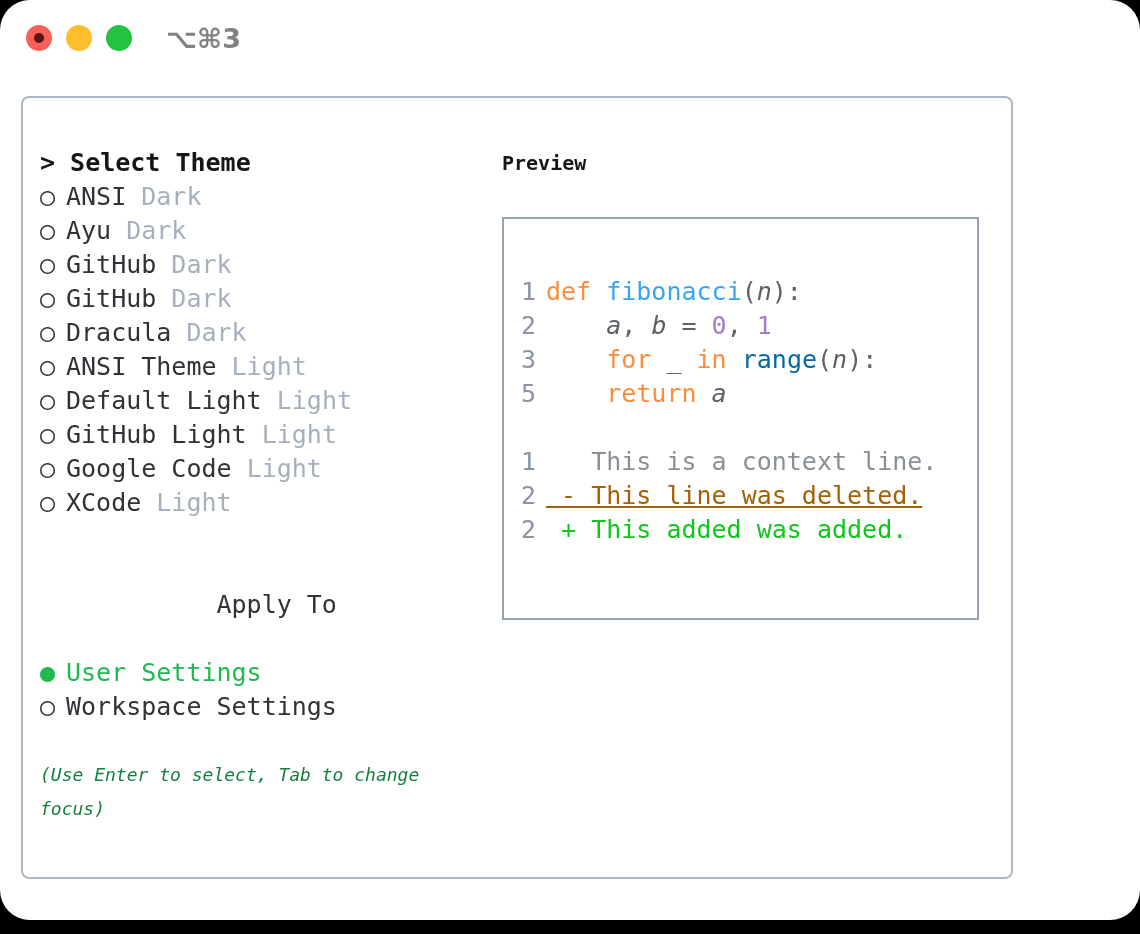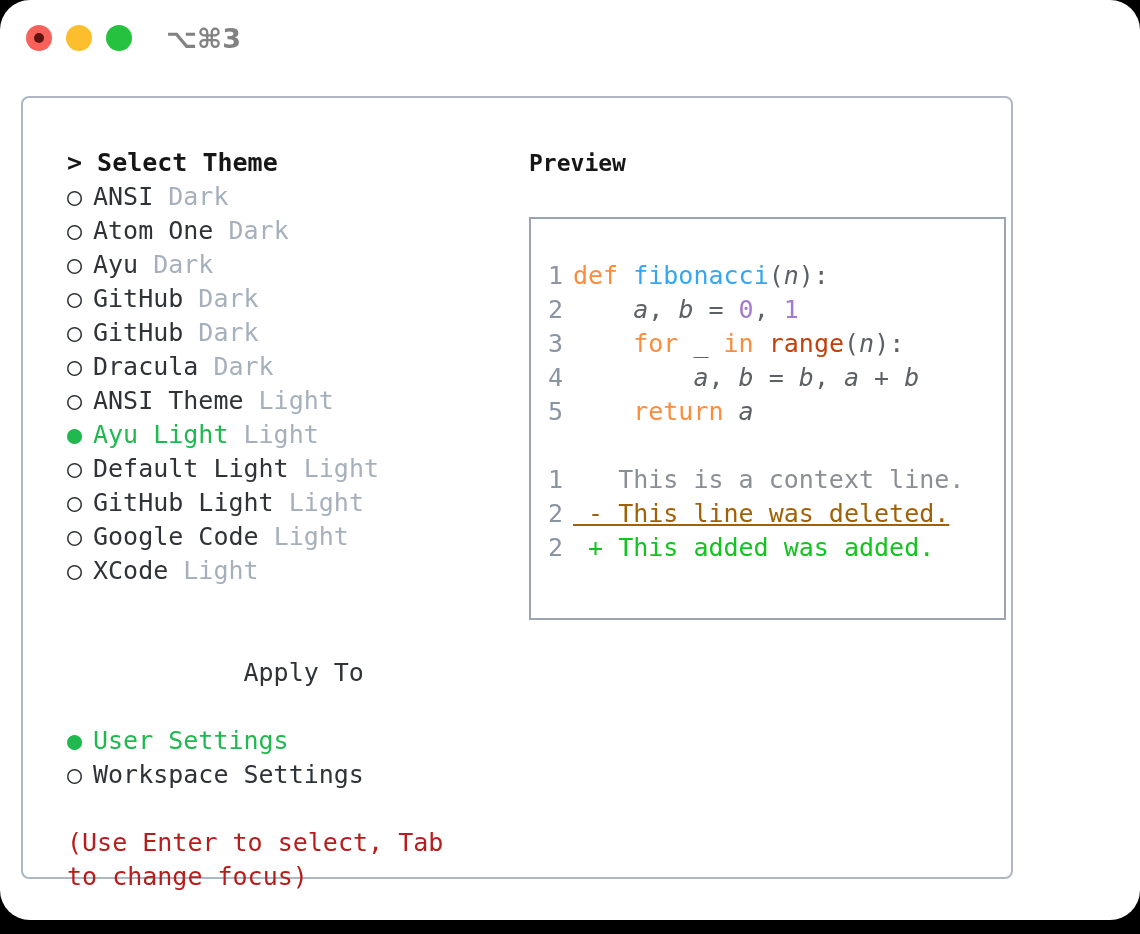--- a/index.html
+++ b/index.html
@@ -81,21 +81,20 @@
     border-radius: 8px;
     background: #ffffff;
     box-sizing: border-box;
   }
 
   .columns {
     position: absolute;
     left: 0; top: 0;
     width: 100%;
     height: 100%;
-    margin-left: 27px;
   }
 
   
   .left-col {
     position: absolute;
     left: 17px;
     top: 48px;
     width: 450px;
   }
 
@@ -132,64 +131,65 @@
   .section-header {
     font-size: 25px;
     line-height: 34px;
     white-space: pre;
     color: #2f3337;
   }
   .section-header .bullet { color: transparent; }
 
   .hint {
     margin-top: 34px;
-    font-size: 25px;
-    line-height: 34px;
-    color: #b91c1c;
+    font-size: 18px;
+    line-height: 34px;
+    color: #15803d;
     width: 410px;
+    font-style: italic;
   }
 
   
   .right-col {
     position: absolute;
     left: 479px;
     top: 48px;
     width: 490px;
   }
   .preview-title {
-    font-size: 23px;
+    font-size: 20px;
     font-weight: bold;
     color: #161616;
     line-height: 34px;
   }
   .preview-box {
     margin-top: 37px;
     width: 477px;
     height: 403px;
     border: 2px solid #9aa5b4;
     box-sizing: border-box;
     background: #ffffff;
-    padding: 40px 0 0 0;
+    padding: 56px 0 0 0;
   }
   .code-line {
     font-size: 25px;
     line-height: 34px;
     white-space: pre;
     padding-left: 10px;
   }
   .ln {
     display: inline-block;
     width: 22px;
     text-align: right;
     color: #8a94a3;
     margin-right: 10px;
   }
   .k   { color: #fa8d3e; }            
   .fn  { color: #37a6f0; }            
-  .bi  { color: #c2410c; }            
+  .bi  { color: #0369a1; }            
   .num { color: #a37acc; }            
   .var { color: #5c6166; font-style: italic; }
   .pn  { color: #5c6166; }            
 
   .diff-gap { height: 34px; }
   .d-ctx { color: #8a8f95; }
   .d-del { color: #a16207; text-decoration: underline; }
   .d-add { color: #12c41e; }
 </style>
 </head>
@@ -206,27 +206,25 @@
     <div class="shortcut">⌥⌘3</div>
   </div>
 
   <div class="panel">
     <div class="columns">
 
       <div class="left-col">
         <div class="list-header">&gt; Select Theme</div>
         <div id="theme-items">
             <div class="opt-row"><span class="bullet">○</span><span class="opt-label">ANSI</span><span class="opt-suffix"> Dark</span></div>
-            <div class="opt-row"><span class="bullet">○</span><span class="opt-label">Atom One</span><span class="opt-suffix"> Dark</span></div>
             <div class="opt-row"><span class="bullet">○</span><span class="opt-label">Ayu</span><span class="opt-suffix"> Dark</span></div>
             <div class="opt-row"><span class="bullet">○</span><span class="opt-label">GitHub</span><span class="opt-suffix"> Dark</span></div>
             <div class="opt-row"><span class="bullet">○</span><span class="opt-label">GitHub</span><span class="opt-suffix"> Dark</span></div>
             <div class="opt-row"><span class="bullet">○</span><span class="opt-label">Dracula</span><span class="opt-suffix"> Dark</span></div>
             <div class="opt-row"><span class="bullet">○</span><span class="opt-label">ANSI Theme</span><span class="opt-suffix"> Light</span></div>
-            <div class="opt-row selected"><span class="bullet">●</span><span class="opt-label">Ayu Light</span><span class="opt-suffix"> Light</span></div>
             <div class="opt-row"><span class="bullet">○</span><span class="opt-label">Default Light</span><span class="opt-suffix"> Light</span></div>
             <div class="opt-row"><span class="bullet">○</span><span class="opt-label">GitHub Light</span><span class="opt-suffix"> Light</span></div>
             <div class="opt-row"><span class="bullet">○</span><span class="opt-label">Google Code</span><span class="opt-suffix"> Light</span></div>
             <div class="opt-row"><span class="bullet">○</span><span class="opt-label">XCode</span><span class="opt-suffix"> Light</span></div>
           </div>
 
         <div class="section-gap"></div>
 
         <div class="section-header">
           <span class="bullet">○</span><span>Apply To</span>
@@ -239,21 +237,20 @@
         <div class="hint">(Use Enter to select, Tab to change focus)</div>
       </div>
 
       <div class="right-col">
         <div class="preview-title">Preview</div>
         <div class="preview-box">
           <div id="code-block">
               <div class="code-line"><span class="ln">1</span><span class="k">def</span><span class="pn"> </span><span class="fn">fibonacci</span><span class="pn">(</span><span class="var">n</span><span class="pn">):</span></div>
               <div class="code-line"><span class="ln">2</span><span class="pn">    </span><span class="var">a</span><span class="pn">, </span><span class="var">b</span><span class="pn"> = </span><span class="num">0</span><span class="pn">, </span><span class="num">1</span></div>
               <div class="code-line"><span class="ln">3</span><span class="pn">    </span><span class="k">for</span><span class="pn"> </span><span class="var">_</span><span class="pn"> </span><span class="k">in</span><span class="pn"> </span><span class="bi">range</span><span class="pn">(</span><span class="var">n</span><span class="pn">):</span></div>
-              <div class="code-line"><span class="ln">4</span><span class="pn">        </span><span class="var">a</span><span class="pn">, </span><span class="var">b</span><span class="pn"> = </span><span class="var">b</span><span class="pn">, </span><span class="var">a</span><span class="pn"> + </span><span class="var">b</span></div>
               <div class="code-line"><span class="ln">5</span><span class="pn">    </span><span class="k">return</span><span class="pn"> </span><span class="var">a</span></div>
             </div>
           <div class="diff-gap"></div>
           <div id="diff-block">
               <div class="code-line"><span class="ln">1</span><span class="d-ctx">   This is a context line.</span></div>
               <div class="code-line"><span class="ln">2</span><span class="d-del"> - This line was deleted.</span></div>
               <div class="code-line"><span class="ln">2</span><span class="d-add"> + This added was added.</span></div>
             </div>
         </div>
       </div>

